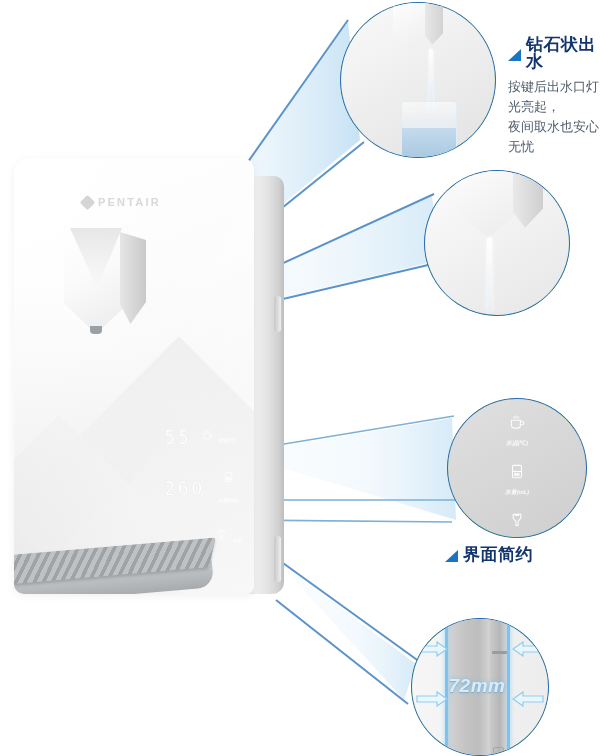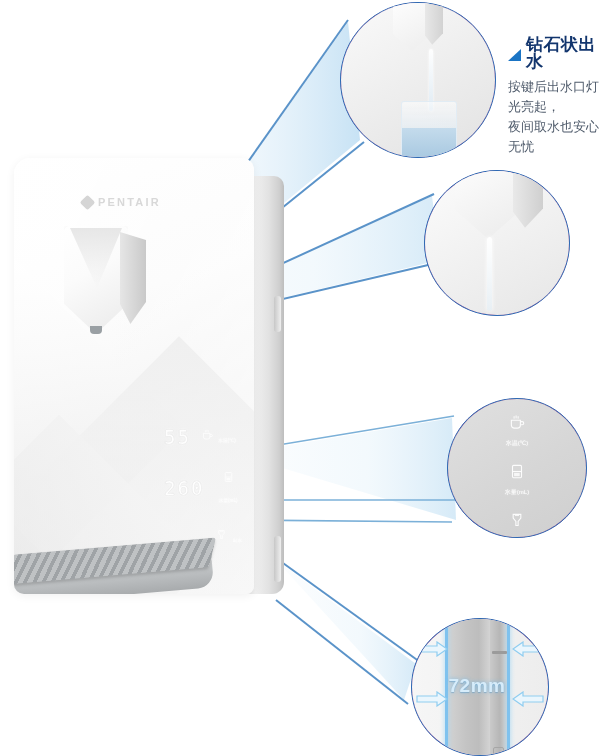--- a/index.html
+++ b/index.html
@@ -210,21 +210,22 @@
     border-radius: 3px;
     transform: rotate(-5deg);
   }
 
   
   .bubble {
     position: absolute;
     border-radius: 50%;
     border: 1.4px solid #2c6ab4;
     overflow: hidden;
-    background: #701a75;
+    background: #15803d;
+    font-style: italic;
   }
 
   .b1 { left: 340px; top: 2px;   width: 156px; height: 156px; }
   .b2 { left: 424px; top: 170px; width: 146px; height: 146px; }
   .b3 { left: 447px; top: 398px; width: 140px; height: 140px; }
   .b4 { left: 411px; top: 618px; width: 138px; height: 138px; }
 
   .bubble-inner { position: absolute; left: 0; top: 0; width: 100%; height: 100%; }
 
   
@@ -549,20 +550,24 @@
               <path d="M6.2 3.6 h3.6" stroke="#ffffff" stroke-width="0.8"></path>
             </svg>
           </span>
           <div class="b3-label">出水</div>
         </div>
       </div>
     </div>
   </div>
 
   <div class="callout c3">
+    <div class="callout-head">
+      <span class="tri"></span>
+      <span class="callout-title">界面简约</span>
+    </div>
   </div>
 
   <div class="bubble b4">
     <div class="bubble-inner b4-bg">
       <div class="b4-slab"></div>
       <div class="b4-slab2"></div>
       <div class="b4-edge-l"></div>
       <div class="b4-edge-r"></div>
       <div class="b4-mark1"></div>
       <div class="b4-mark2"></div>

